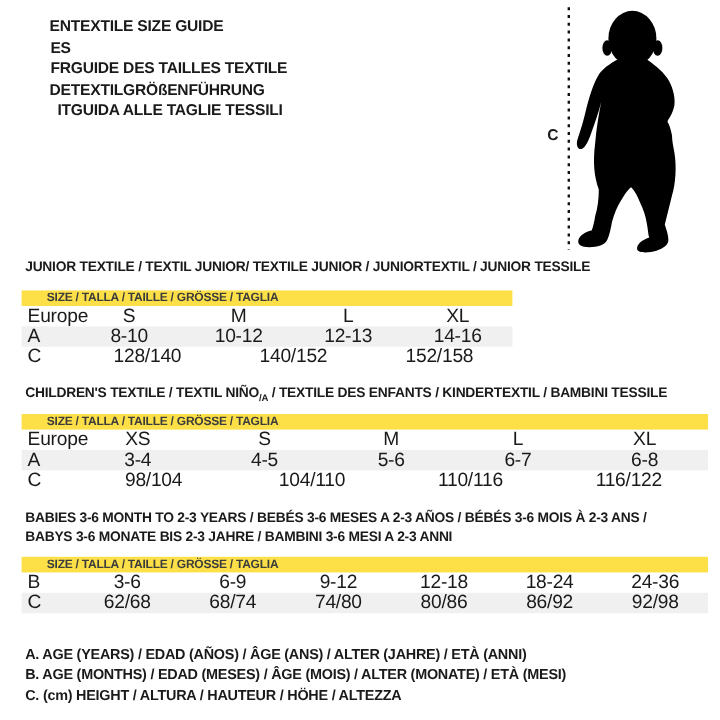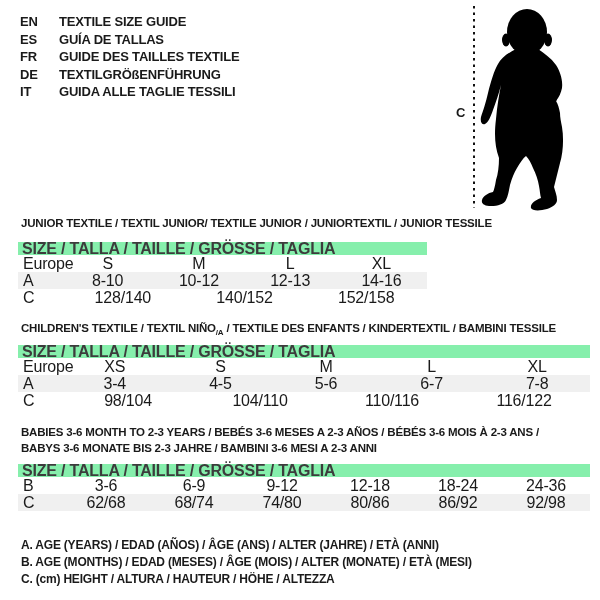--- a/index.html
+++ b/index.html
@@ -6,21 +6,21 @@
   html, body { background: #ffffff; }
   body {
     width: 600px; height: 600px; position: relative; overflow: hidden;
     font-family: "Liberation Sans", "DejaVu Sans", sans-serif;
     color: #1a1a1a;
     -webkit-font-smoothing: antialiased;
   }
   .abs { position: absolute; }
 
   
-  .lang-block { left: 20px; top: 13px; font-size: 13px; font-weight: 700; letter-spacing: -0.2px; font-stretch: condensed; }
+  .lang-block { left: 20px; top: 13px; font-size: 13px; font-weight: 700; letter-spacing: -0.2px; font-stretch: condensed; text-align: right; }
   .lang-row { display: flex; line-height: 17.5px; }
   .lang-code { width: 39px; }
   .lang-label { }
 
   
   .figure-wrap { left: 468px; top: 3px; width: 132px; height: 212px; }
   .measure-label { left: 456px; top: 105px; font-size: 13px; font-weight: 700; }
 
   
   .sec-title { font-size: 11.5px; font-weight: 700; letter-spacing: -0.2px; font-stretch: condensed; line-height: 16px; }
@@ -28,44 +28,43 @@
   .t2-title { left: 21px; top: 320px; }
   .t3-title { left: 21px; top: 424px; width: 560px; }
   .sub { font-size: 8px; vertical-align: sub; }
 
   
   .size-table { }
   .t1 { left: 18px; top: 242px; width: 409px; }
   .t2 { left: 18px; top: 345px; width: 572px; }
   .t3 { left: 18px; top: 464px; width: 572px; }
   .size-bar {
-    height: 13px; background: #86efac; color: #3c3c3c;
-    font-size: 16px; font-weight: 700; line-height: 13px;
-    padding-left: 4px; letter-spacing: -0.2px; font-stretch: condensed;
+    height: 13px; background: #fde047; color: #3c3c3c;
+    font-size: 10px; font-weight: 700; line-height: 13px;
+    padding-left: 21px; letter-spacing: -0.2px; font-stretch: condensed;
   }
   .trow { display: flex; height: 17px; line-height: 17px; font-size: 16px; font-stretch: condensed; letter-spacing: -0.2px; }
   .trow.alt { background: #f0f0f0; }
   .tcell-label { width: 44px; padding-left: 5px; text-align: left; }
   .tcell { flex: 1; text-align: center; }
 
   
   .notes { left: 21px; top: 537px; font-size: 12px; font-weight: 700; letter-spacing: -0.2px; font-stretch: condensed; }
   .note-line { line-height: 17px; }
 </style>
 </head>
 <body>
 
 <div class="abs lang-block">
   <div class="lang-row">
     <span class="lang-code">EN</span>
     <span class="lang-label">TEXTILE SIZE GUIDE</span>
   </div>
   <div class="lang-row">
     <span class="lang-code">ES</span>
-    <span class="lang-label">GUÍA DE TALLAS</span>
   </div>
   <div class="lang-row">
     <span class="lang-code">FR</span>
     <span class="lang-label">GUIDE DES TAILLES TEXTILE</span>
   </div>
   <div class="lang-row">
     <span class="lang-code">DE</span>
     <span class="lang-label">TEXTILGRÖßENFÜHRUNG</span>
   </div>
   <div class="lang-row">
@@ -135,21 +134,21 @@
     <span class="tcell">M</span>
     <span class="tcell">L</span>
     <span class="tcell">XL</span>
   </div>
   <div class="trow alt">
     <span class="tcell-label">A</span>
     <span class="tcell">3-4</span>
     <span class="tcell">4-5</span>
     <span class="tcell">5-6</span>
     <span class="tcell">6-7</span>
-    <span class="tcell">7-8</span>
+    <span class="tcell">6-8</span>
   </div>
   <div class="trow">
     <span class="tcell-label">C</span>
     <span class="tcell">98/104</span>
     <span class="tcell">104/110</span>
     <span class="tcell">110/116</span>
     <span class="tcell">116/122</span>
   </div>
 </div>
 

